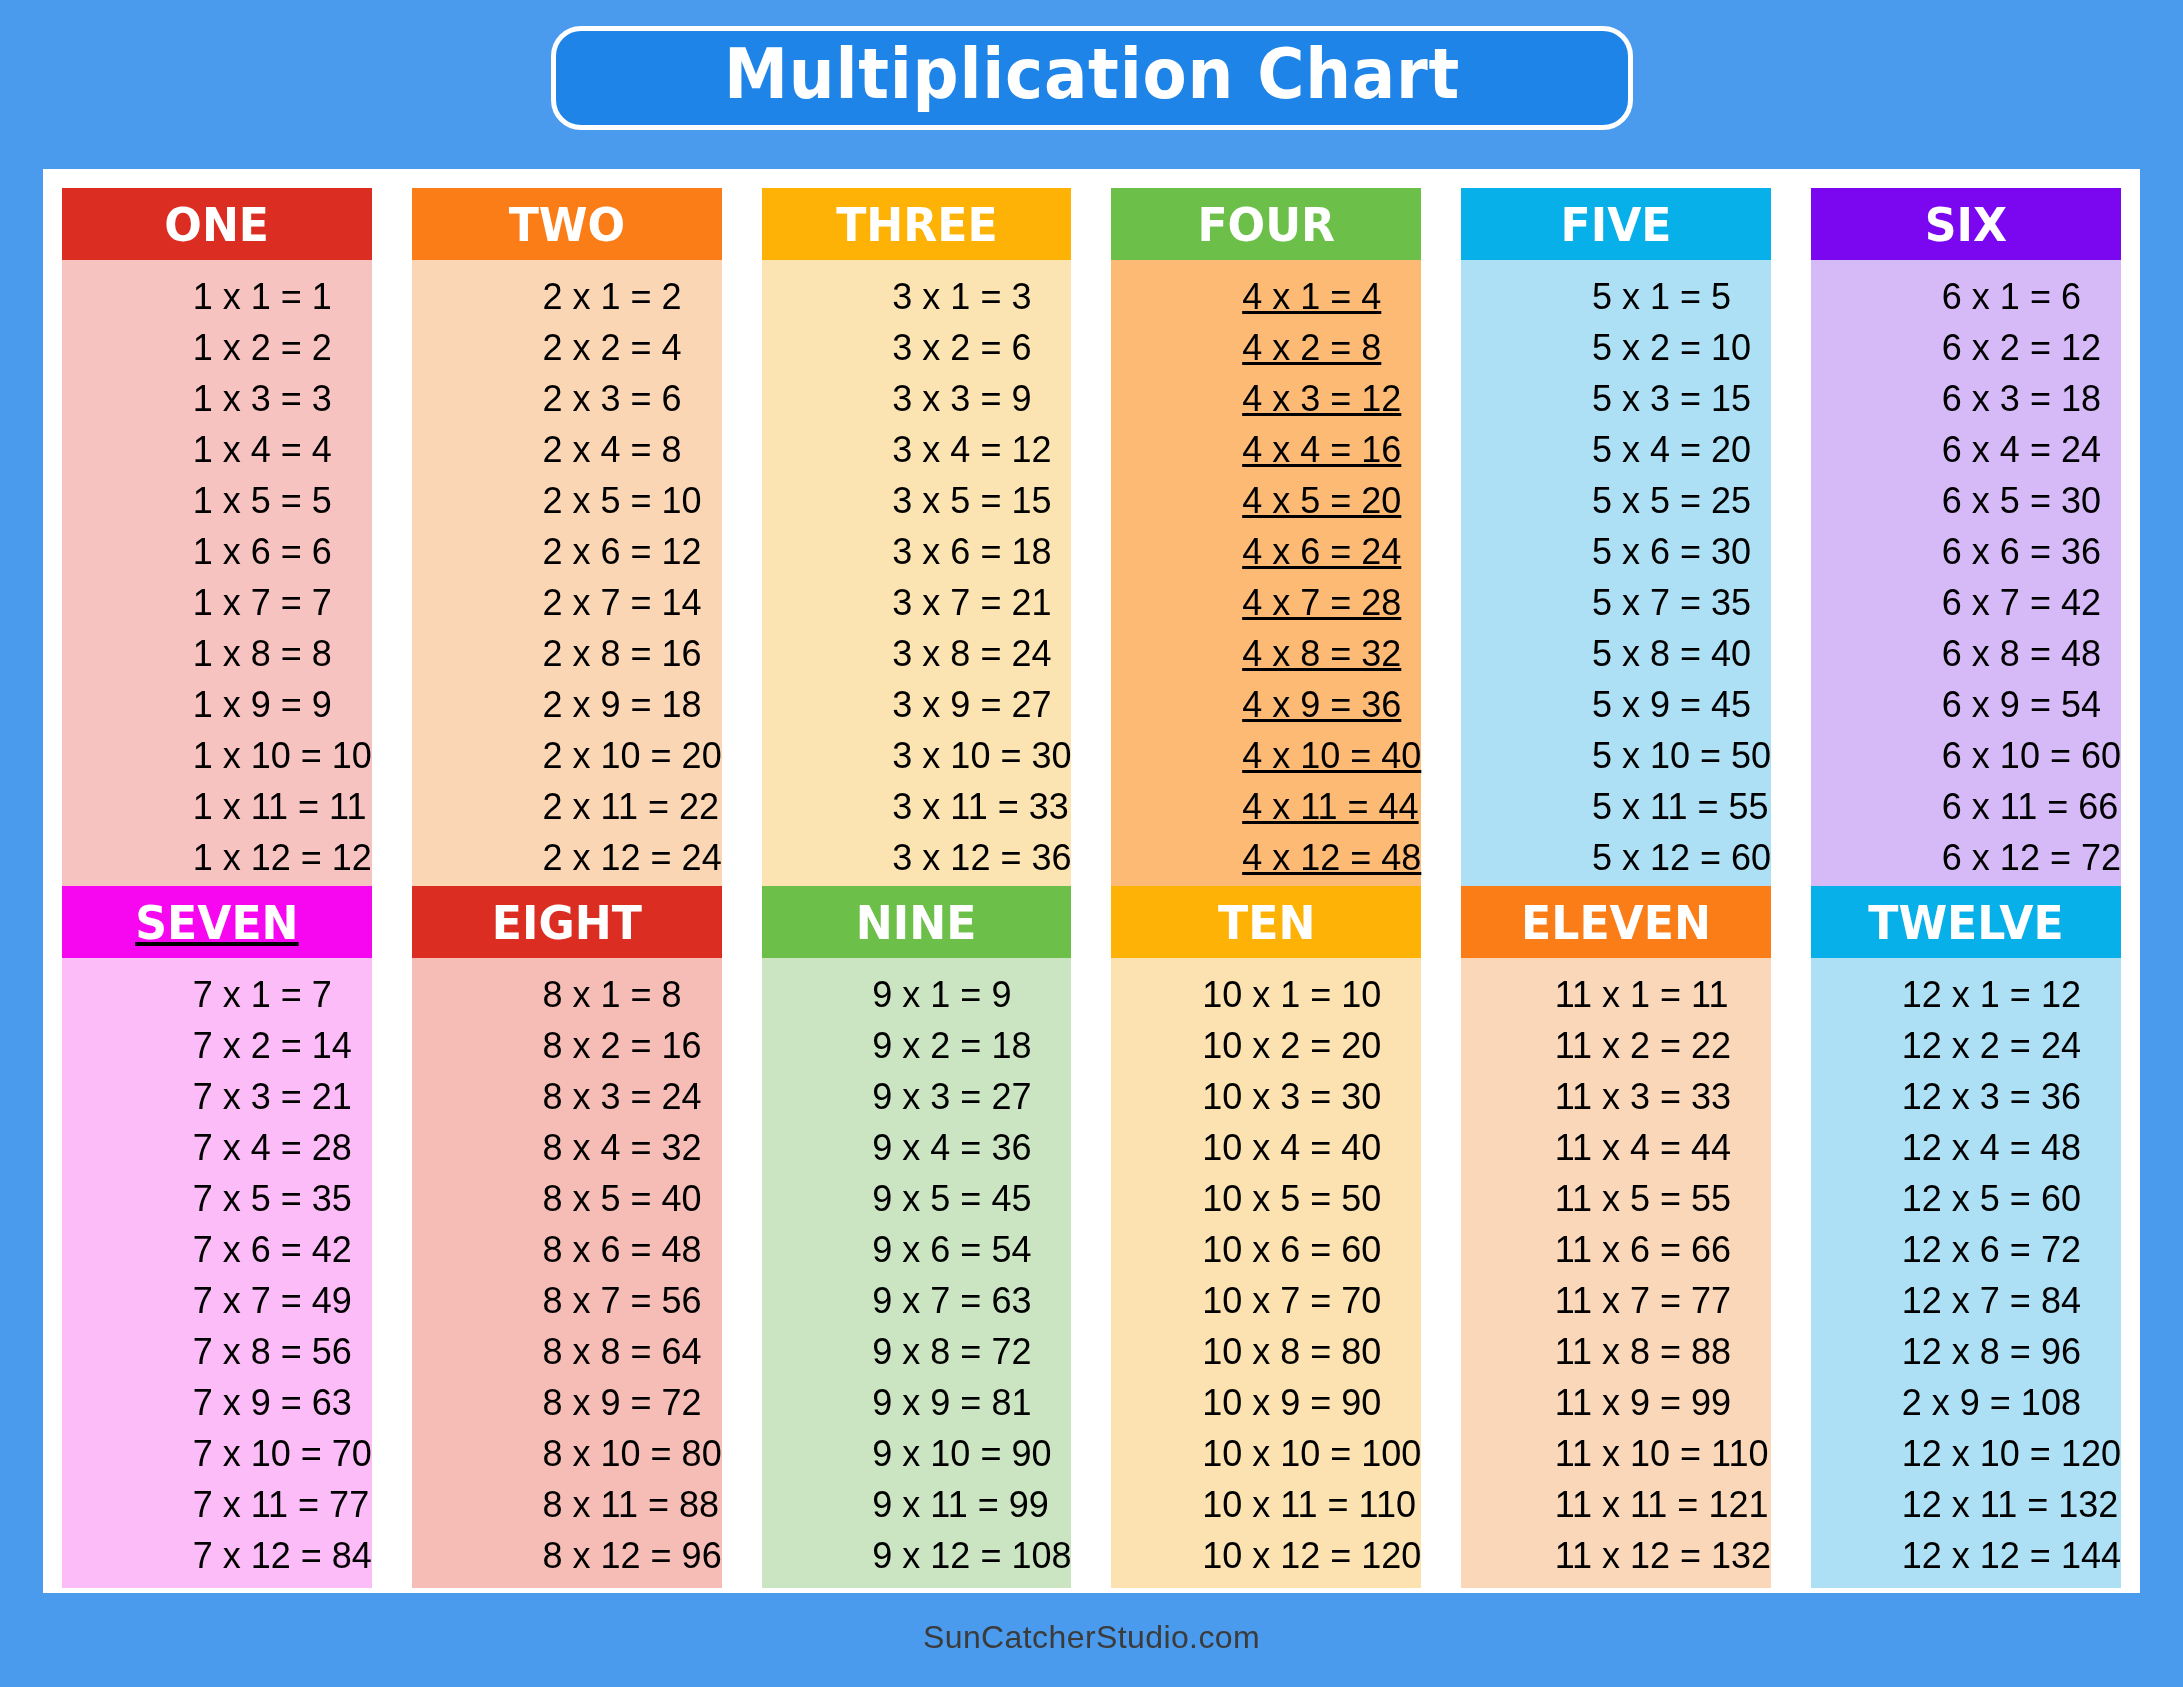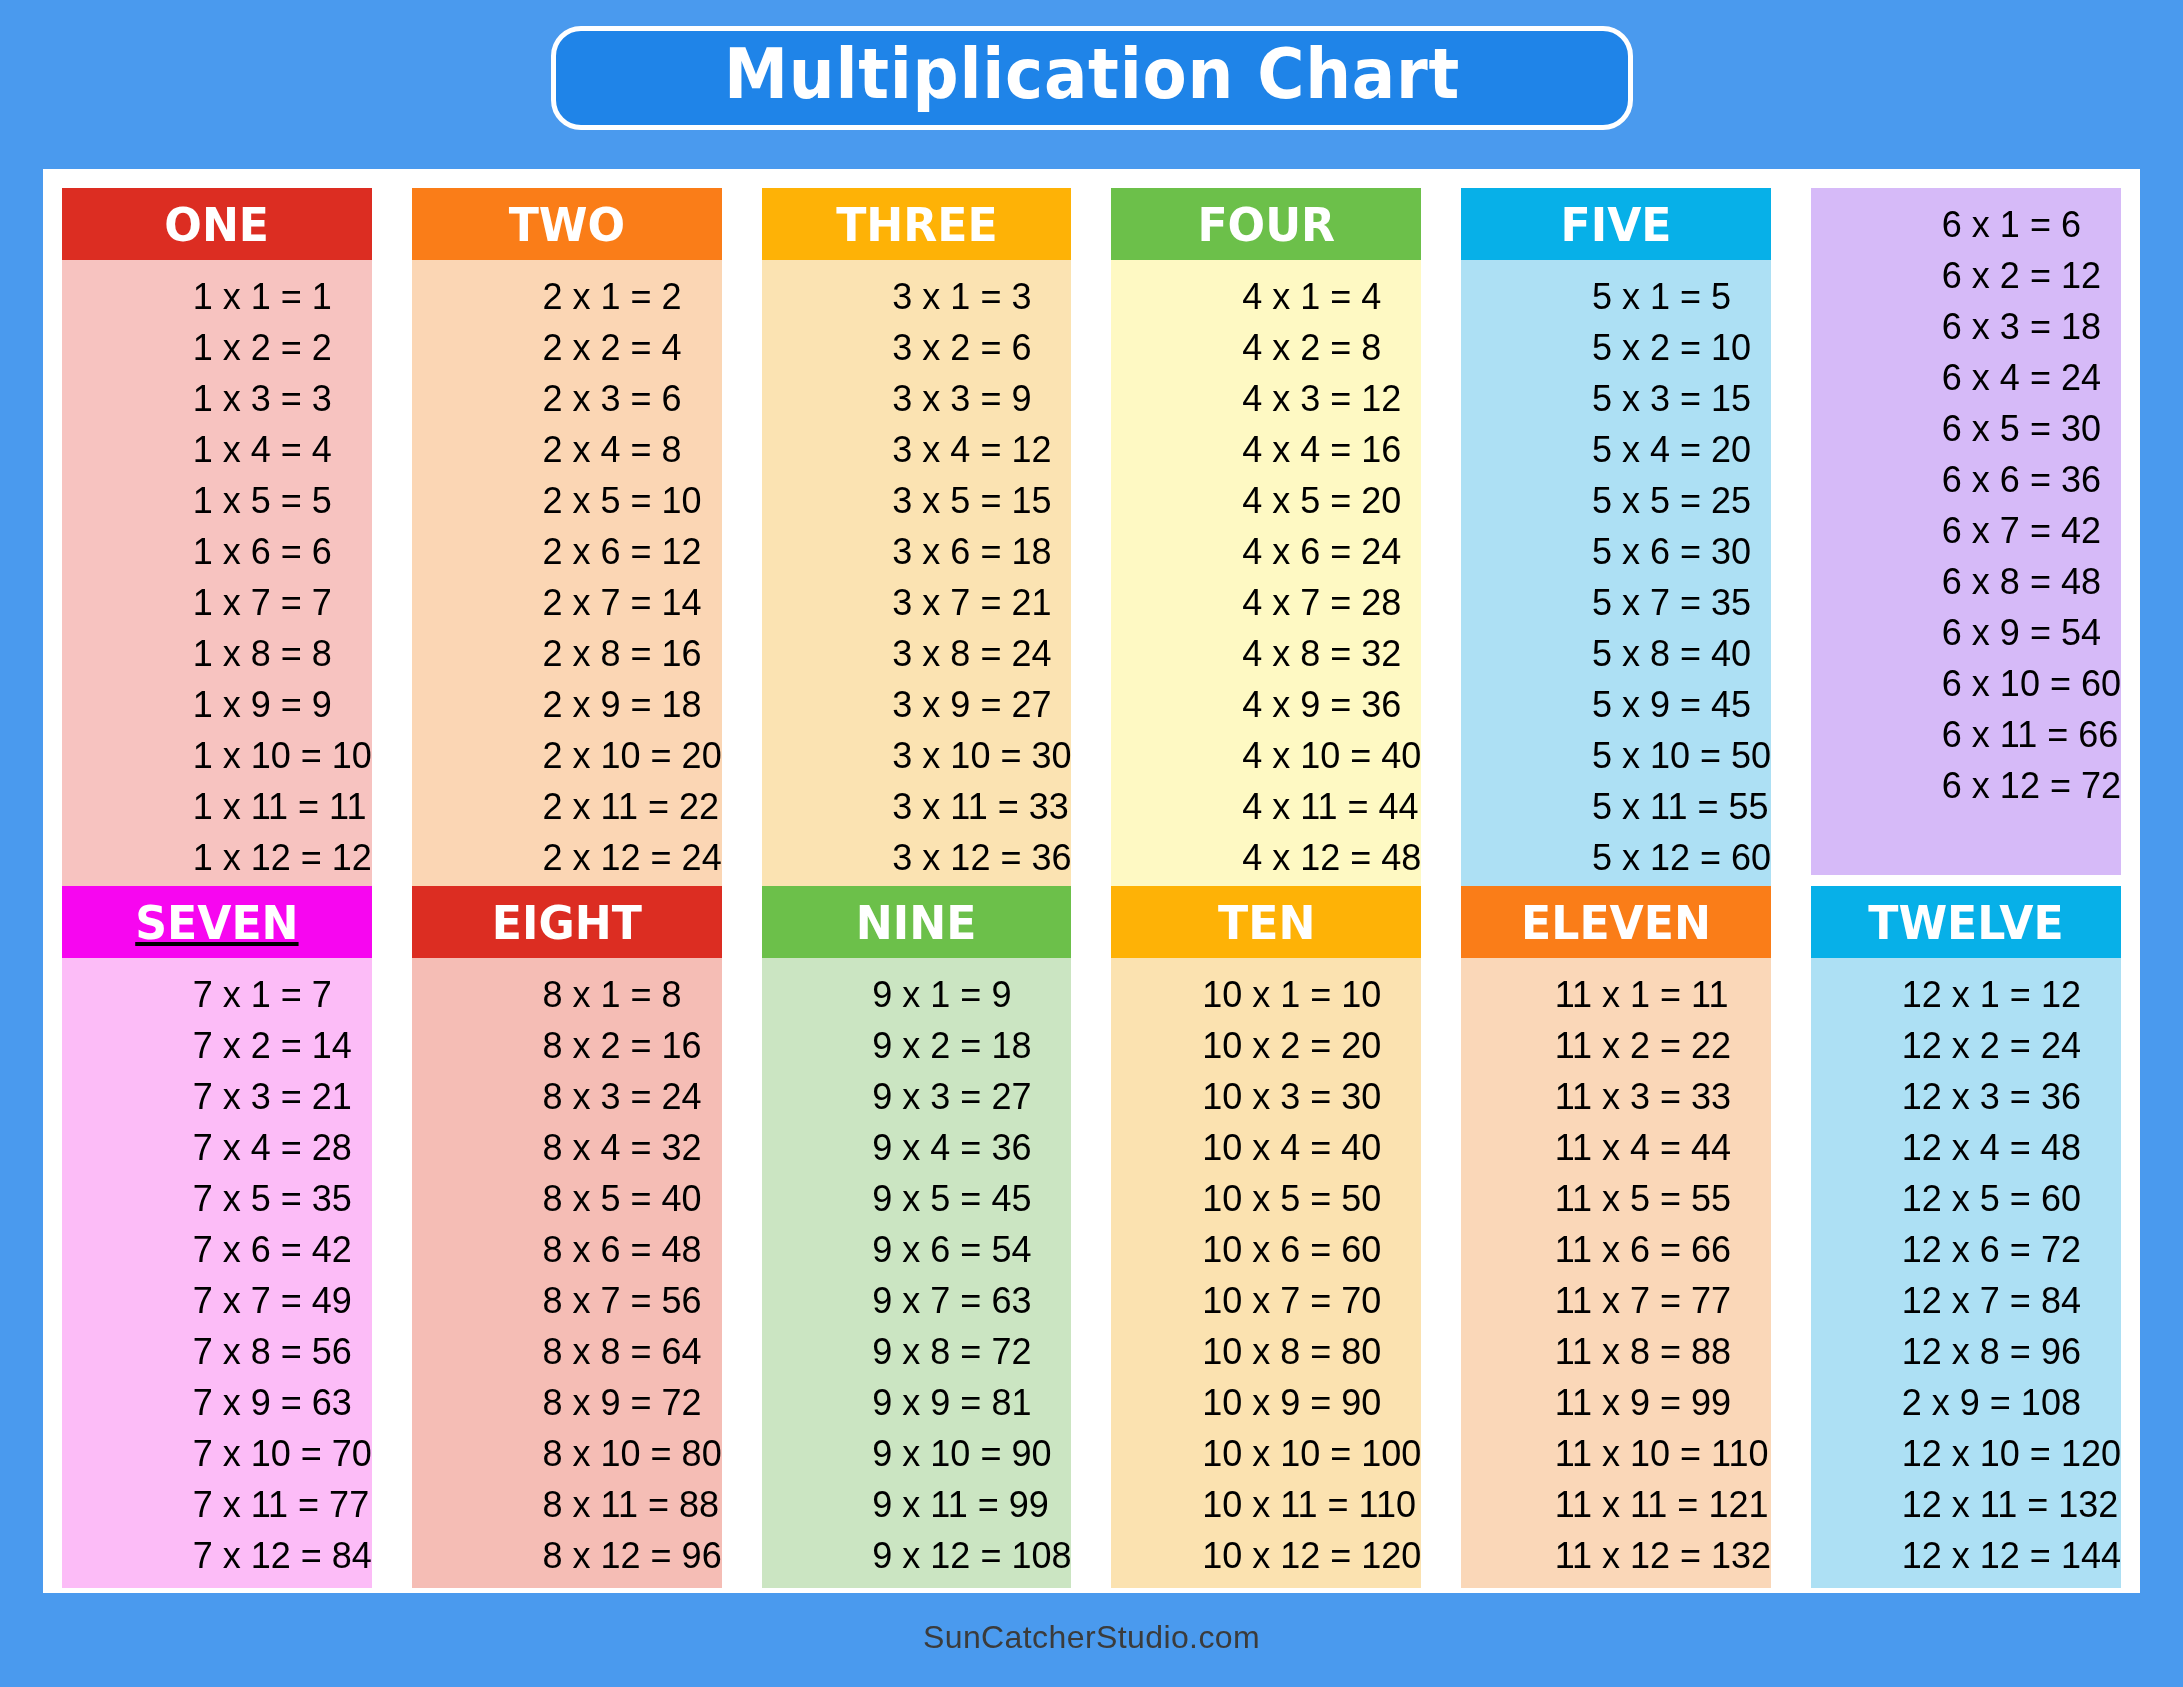--- a/index.html
+++ b/index.html
@@ -200,21 +200,21 @@
             <div class="fact">3 x 10 = 30</div>
             <div class="fact">3 x 11 = 33</div>
             <div class="fact">3 x 12 = 36</div>
           </div>
         </div>
       </div>
       <div class="table-col">
         <div class="col-header" style="background: rgb(108, 192, 74);">
           <span>FOUR</span>
         </div>
-        <div class="col-body" style="background: #fef9c3;">
+        <div class="col-body" style="background: #fdba74; text-decoration: underline;">
           <div class="col-rows">
             <div class="fact">4 x 1 = 4</div>
             <div class="fact">4 x 2 = 8</div>
             <div class="fact">4 x 3 = 12</div>
             <div class="fact">4 x 4 = 16</div>
             <div class="fact">4 x 5 = 20</div>
             <div class="fact">4 x 6 = 24</div>
             <div class="fact">4 x 7 = 28</div>
             <div class="fact">4 x 8 = 32</div>
             <div class="fact">4 x 9 = 36</div>
@@ -239,20 +239,23 @@
             <div class="fact">5 x 7 = 35</div>
             <div class="fact">5 x 8 = 40</div>
             <div class="fact">5 x 9 = 45</div>
             <div class="fact">5 x 10 = 50</div>
             <div class="fact">5 x 11 = 55</div>
             <div class="fact">5 x 12 = 60</div>
           </div>
         </div>
       </div>
       <div class="table-col">
+        <div class="col-header" style="background: rgb(123, 6, 240);">
+          <span>SIX</span>
+        </div>
         <div class="col-body" style="background: rgb(214, 186, 248);">
           <div class="col-rows">
             <div class="fact">6 x 1 = 6</div>
             <div class="fact">6 x 2 = 12</div>
             <div class="fact">6 x 3 = 18</div>
             <div class="fact">6 x 4 = 24</div>
             <div class="fact">6 x 5 = 30</div>
             <div class="fact">6 x 6 = 36</div>
             <div class="fact">6 x 7 = 42</div>
             <div class="fact">6 x 8 = 48</div>

